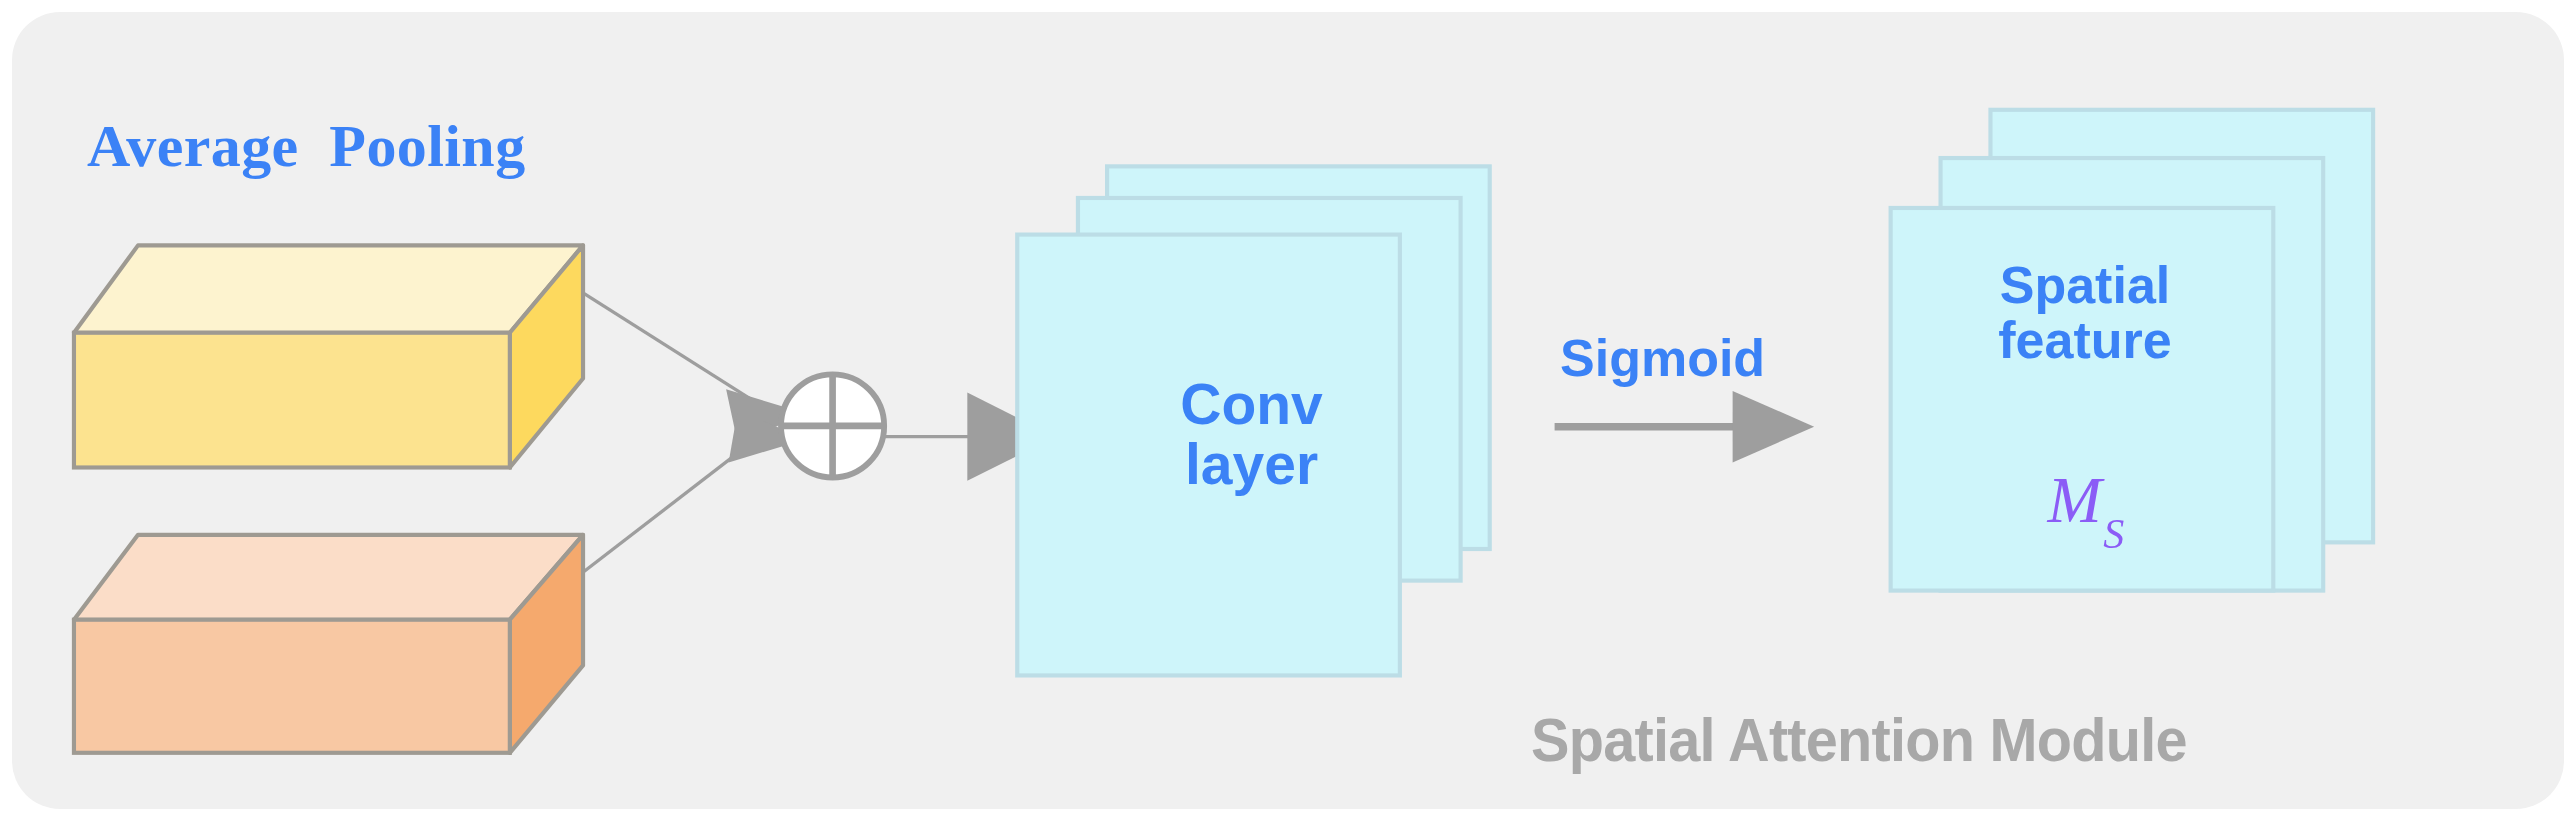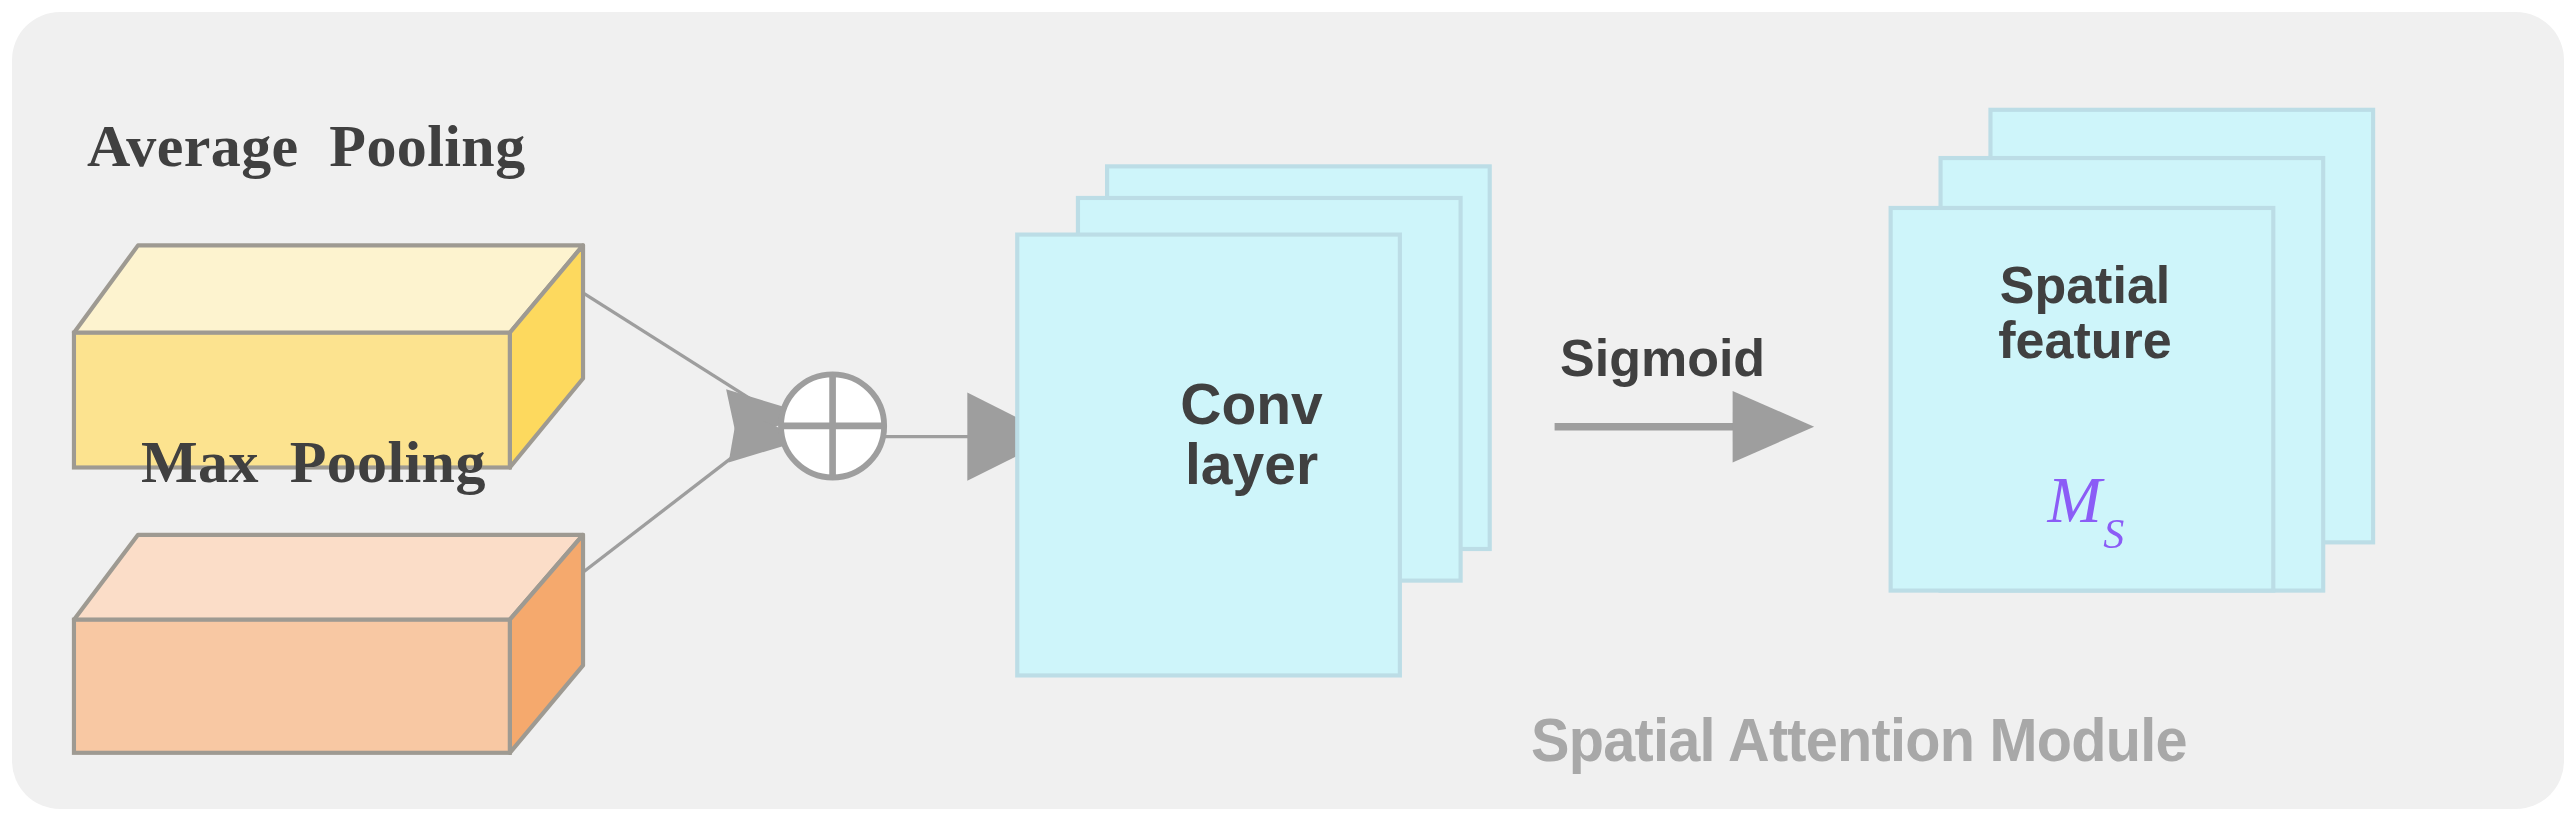--- a/index.html
+++ b/index.html
@@ -30,21 +30,21 @@
     position: absolute;
     left: 0;
     top: 0;
     width: 2576px;
     height: 826px;
   }
   
   .lbl {
     position: absolute;
     white-space: pre;
-    color: #404040;
+    color: #3b82f6;
     line-height: 1.05;
   }
   .serif-bold {
     font-family: "Liberation Serif", "DejaVu Serif", serif;
     font-weight: bold;
   }
   .sans-bold {
     font-family: "Liberation Sans", sans-serif;
     font-weight: bold;
   }
@@ -169,21 +169,20 @@
     <g>
       <rect x="2392" y="132" width="460" height="520" fill="#cef5fa" stroke="#bcdde6" stroke-width="5"></rect>
       <rect x="2332" y="190" width="460" height="520" fill="#cef5fa" stroke="#bcdde6" stroke-width="5"></rect>
       <rect x="2272" y="250" width="460" height="460" fill="#cef5fa" stroke="#bcdde6" stroke-width="5"></rect>
     </g>
 
   </svg>
 
   <div class="lbl serif-bold" id="avg-pool-label">Average  Pooling</div>
 
-  <div class="lbl serif-bold" id="max-pool-label">Max  Pooling</div>
 
   <div class="lbl sans-bold" id="conv-label">Conv
 layer</div>
 
   <div class="lbl sans-bold" id="spatial-feature-label">Spatial
 feature</div>
 
   <div class="lbl sans-bold" id="sigmoid-label">Sigmoid</div>
 
   <div class="lbl" id="ms-label"><span>M</span><span class="sub">S</span></div>

